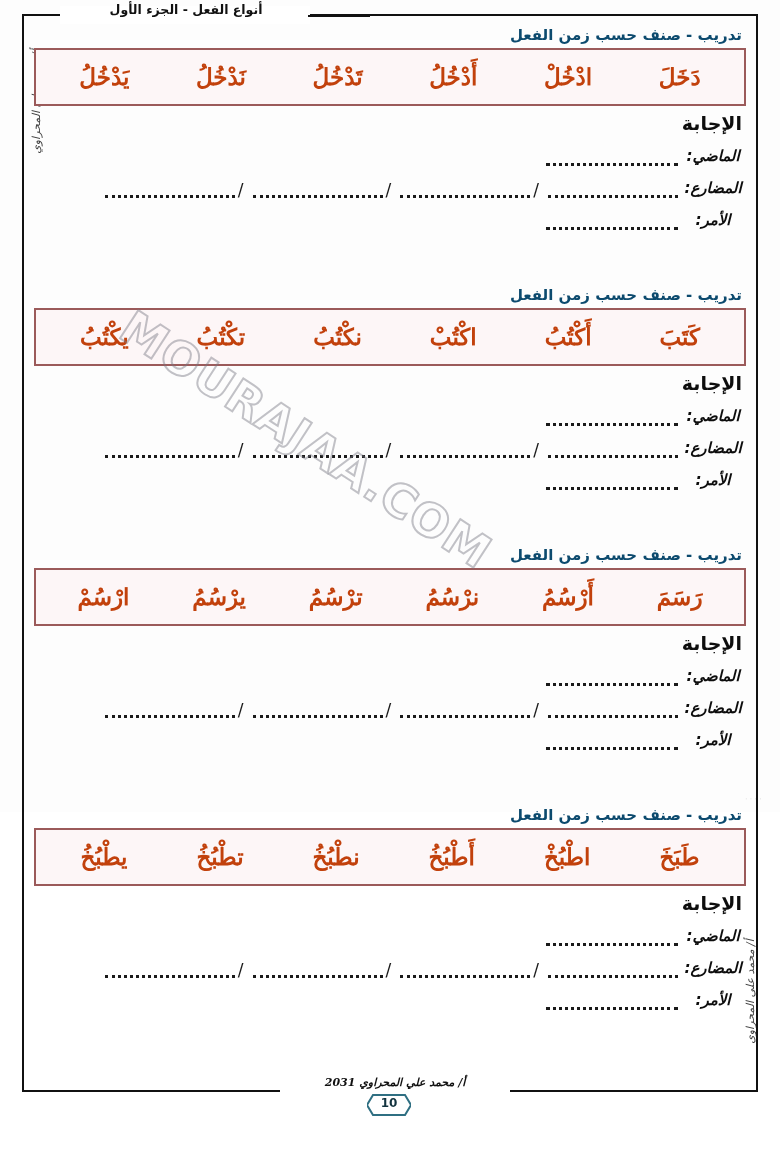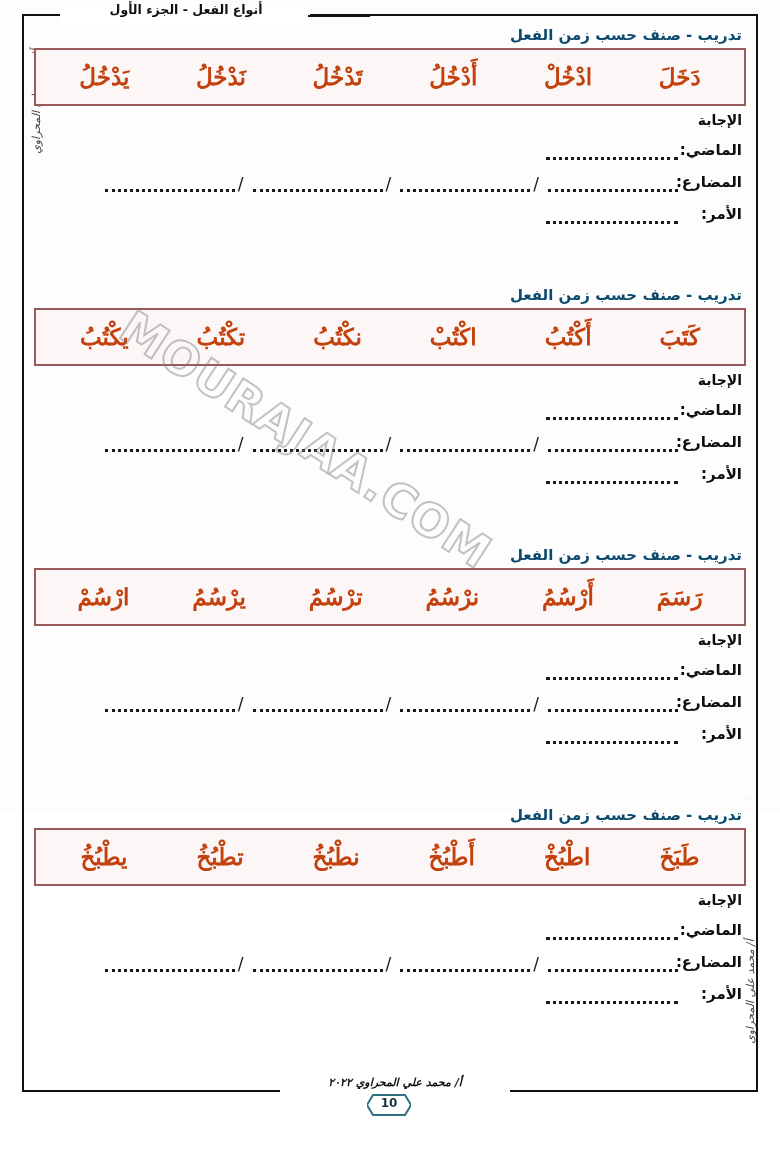--- a/index.html
+++ b/index.html
@@ -129,45 +129,46 @@
     line-height: 1;
   }
 
   
   .answers {
     margin-top: 6px;
     direction: rtl;
   }
   .ans-heading {
     text-align: right;
-    font-size: 14px;
+    font-size: 19px;
     font-weight: bold;
     color: #0d0d0d;
     padding-right: 4px;
     margin-bottom: 2px;
   }
   .ans-row {
     display: flex;
     flex-direction: row;
     align-items: flex-end;
     justify-content: flex-start;
     height: 30px;
     margin-bottom: 2px;
   }
   .ans-label {
     font-size: 15px;
     font-weight: bold;
     color: #0d0d0d;
     white-space: nowrap;
     width: 68px;
-    text-align: right;
+    text-align: center;
     padding-right: 4px;
     padding-left: 6px;
     box-sizing: border-box;
     line-height: 20px;
+    font-style: italic;
   }
   .dots {
     border-bottom: 3px dotted #1a1a1a;
     height: 14px;
     margin-left: 6px;
   }
   .dots-wide { width: 132px; }
   .dots-seg  { width: 130px; }
   .slash {
     font-size: 17px;
@@ -373,21 +374,21 @@
         <div class="slash">/</div>
         <div class="dots dots-seg"></div>
       </div>
       <div class="ans-row">
         <div class="ans-label">الأمر:</div>
         <div class="dots dots-wide"></div>
       </div>
     </div>
   </div>
 
-  <div class="footer-sig">أ/ محمد علي المحراوي ٢٠٢٢</div>
+  <div class="footer-sig">أ/ محمد علي المحراوي 2031</div>
   <div class="page-badge">
     <svg width="44" height="22" viewBox="0 0 44 22">
       <polygon points="6,1 38,1 44,11 38,21 6,21 0,11" fill="#ffffff" stroke="#2f6f82" stroke-width="2"></polygon>
     </svg>
     <div class="num">10</div>
   </div>
 
   <div class="watermark">MOURAJAA.COM</div>
 
   <div class="scan-mark">· · · ·</div>

